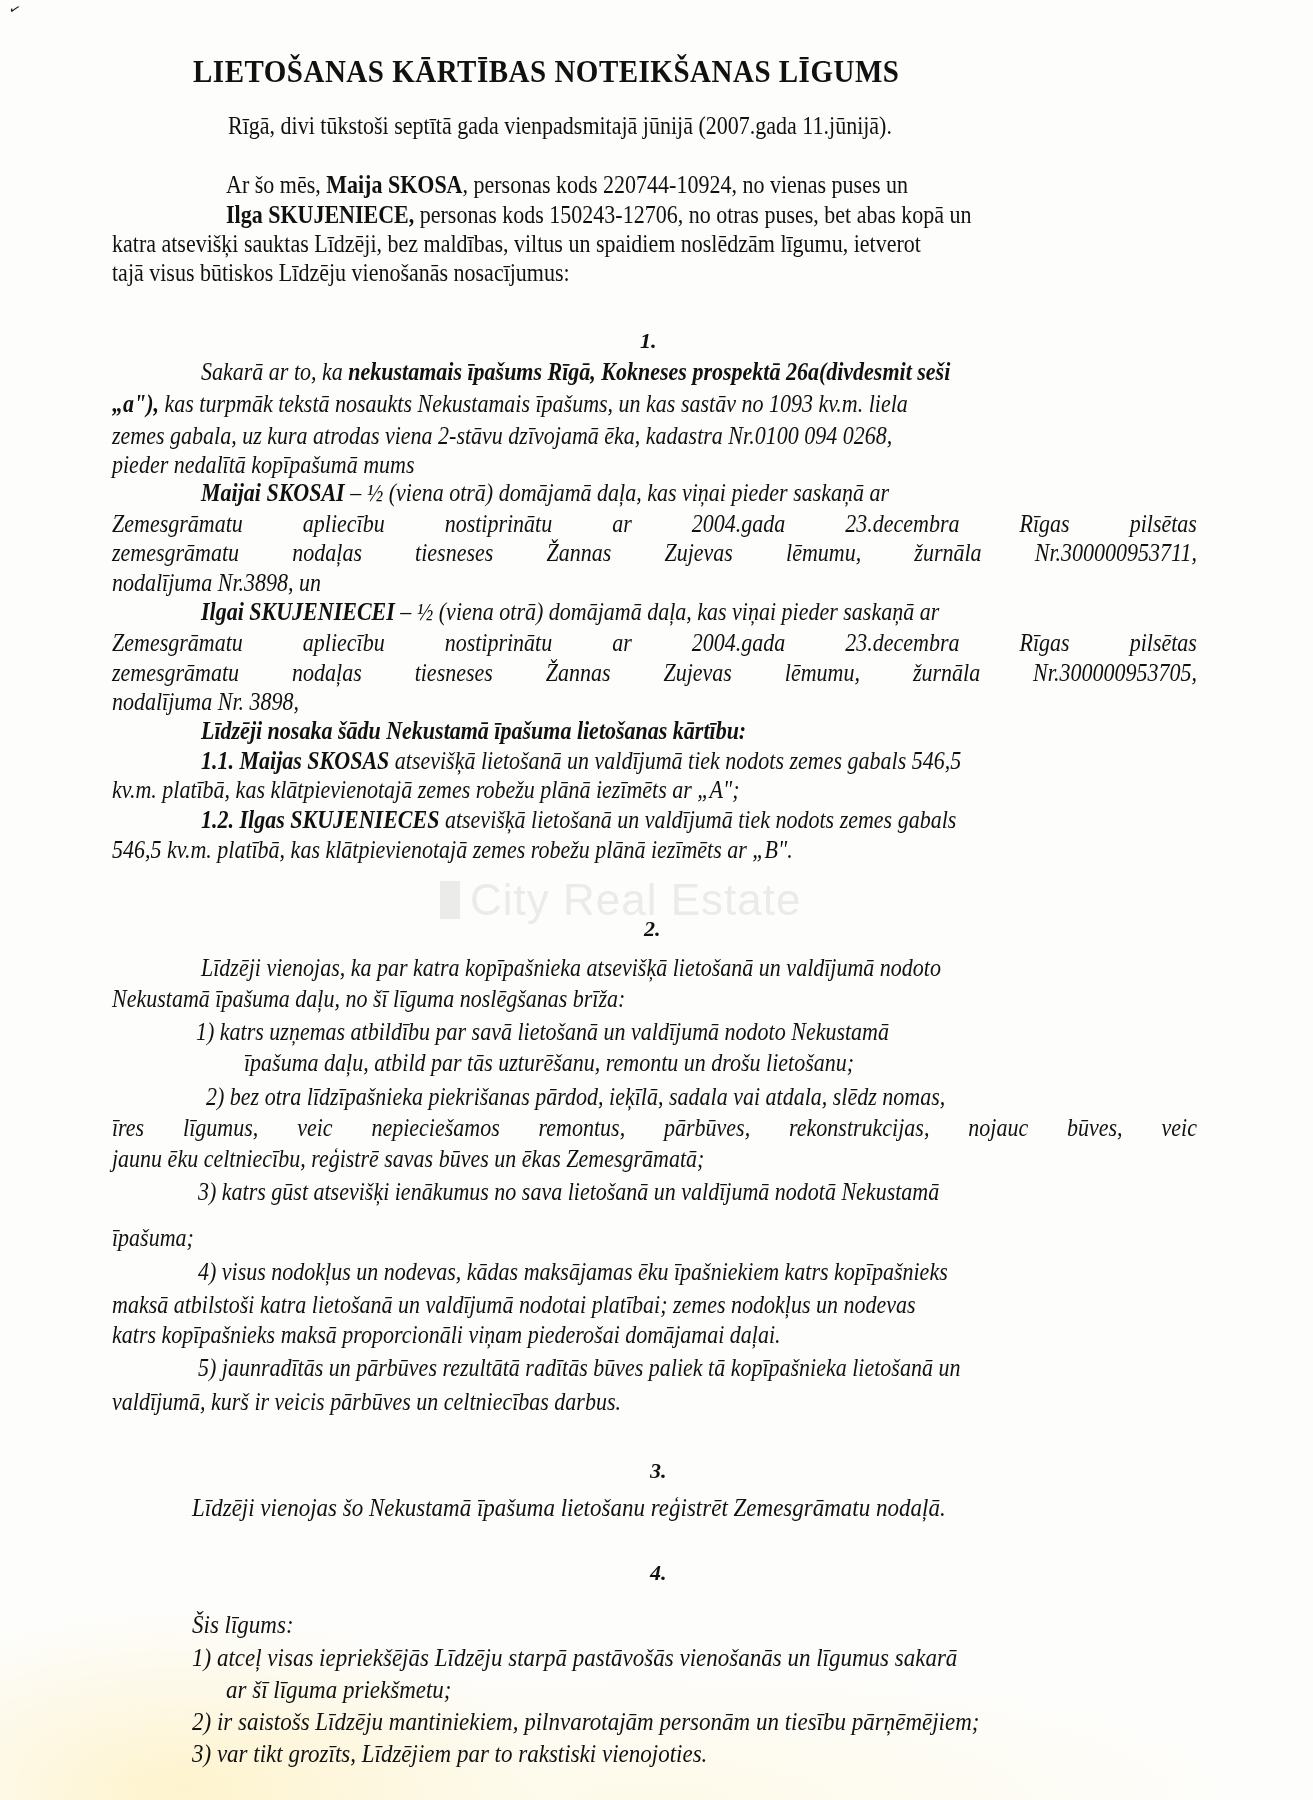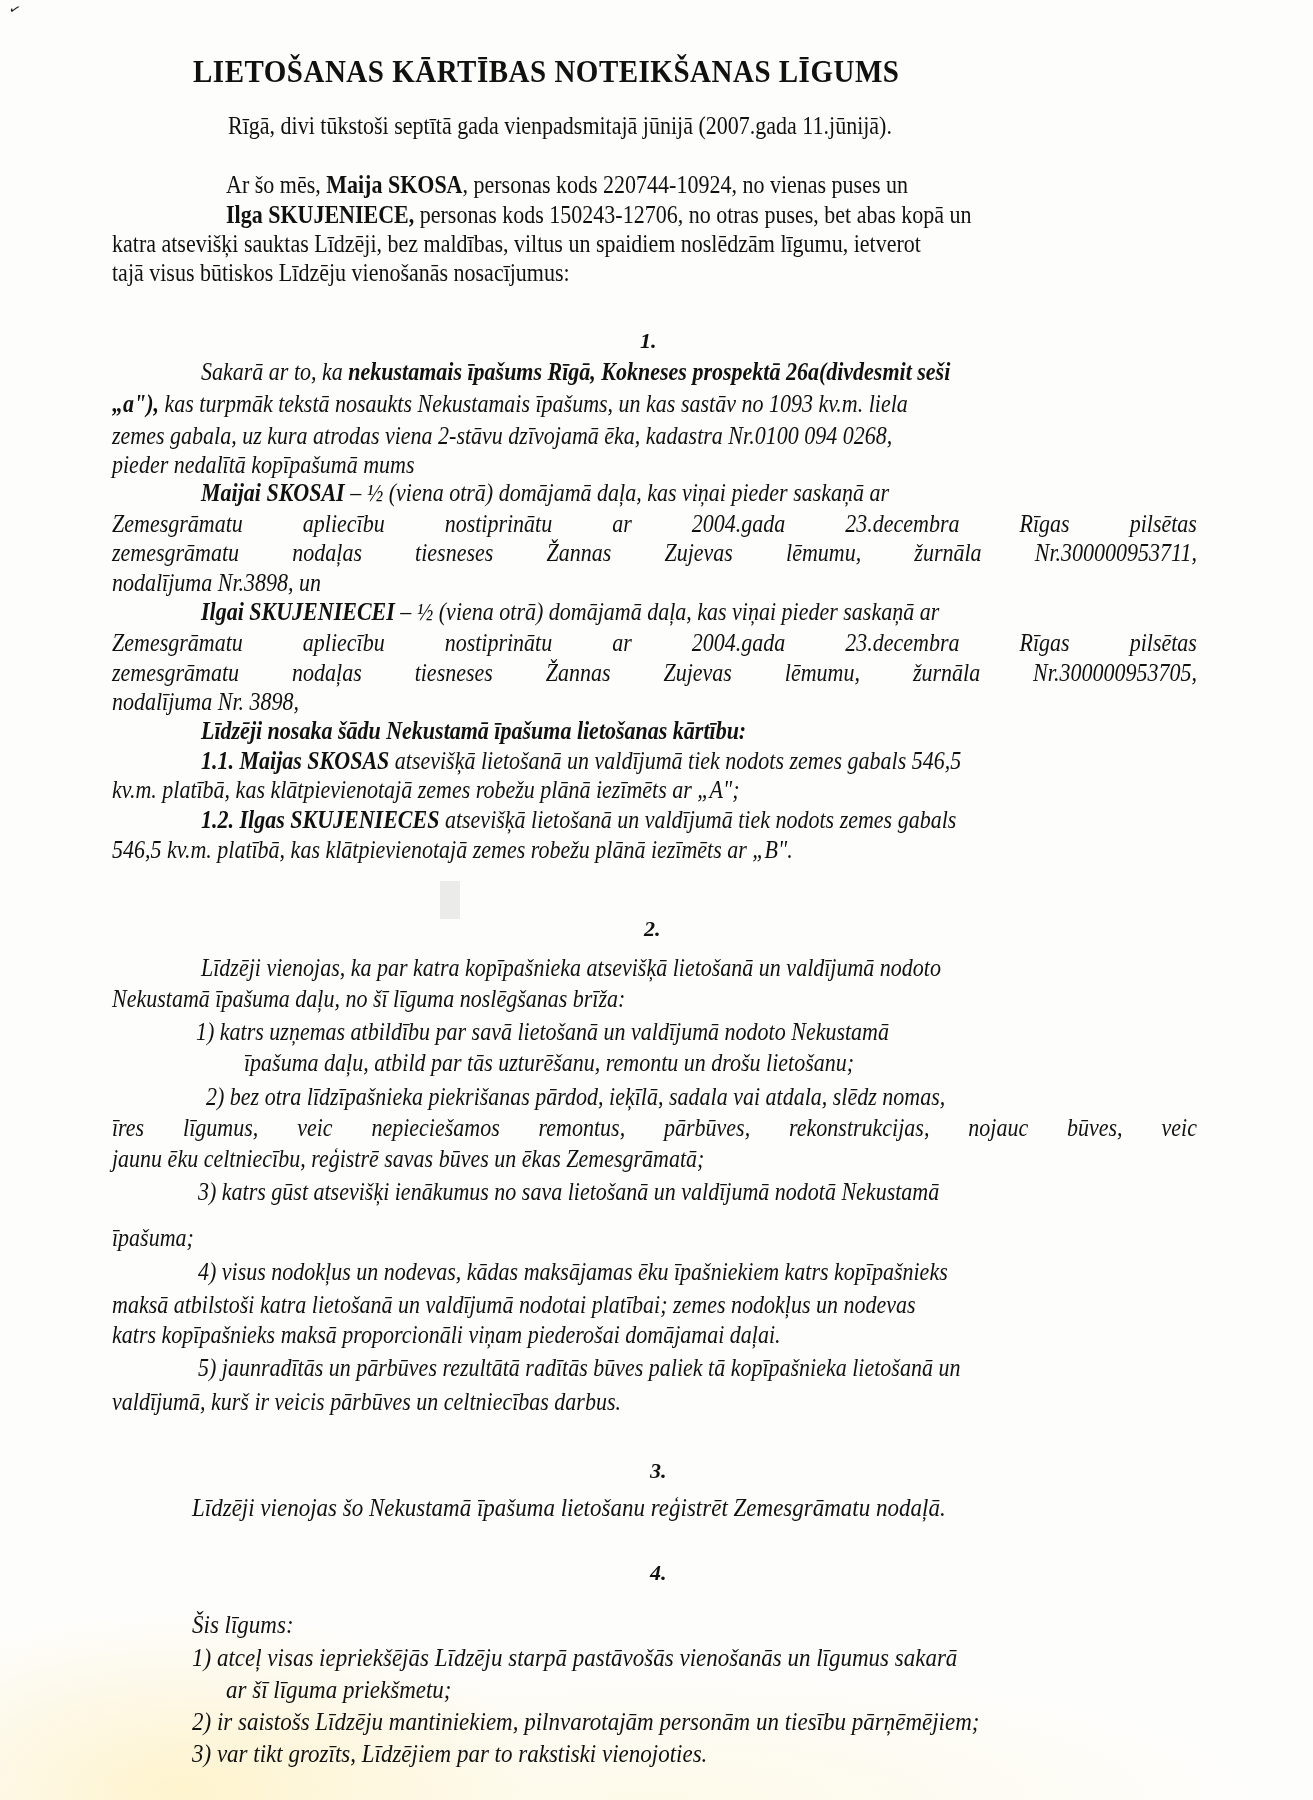--- a/index.html
+++ b/index.html
@@ -32,21 +32,21 @@
   .tick-mark { position: absolute; left: 9px; top: 1px; font-size: 14px; color: #222; transform: rotate(20deg); }
 </style>
 </head>
 <body>
 
 <div class="page">
 
   <span class="tick-mark">✓</span>
 
   <div class="watermark">
-    <span class="wm-logo"></span>
+    <span class="wm-logo"></span><span>City Real Estate</span>
   </div>
 
   <div class="ln title" style="left:193px; top:55px;">LIETOŠANAS KĀRTĪBAS NOTEIKŠANAS LĪGUMS</div>
   <div class="ln upright" style="left:228px; top:114px;">Rīgā, divi tūkstoši septītā gada vienpadsmitajā jūnijā (2007.gada 11.jūnijā).</div>
 
   <div class="ln upright" style="left:226px; top:173px;">
     <span>Ar šo mēs, </span><span class="b">Maija SKOSA</span><span>, personas kods 220744-10924, no vienas puses un</span>
   </div>
   <div class="ln upright" style="left:226px; top:203px;">
     <span class="b">Ilga SKUJENIECE,</span><span> personas kods 150243-12706, no otras puses, bet abas kopā un</span>

